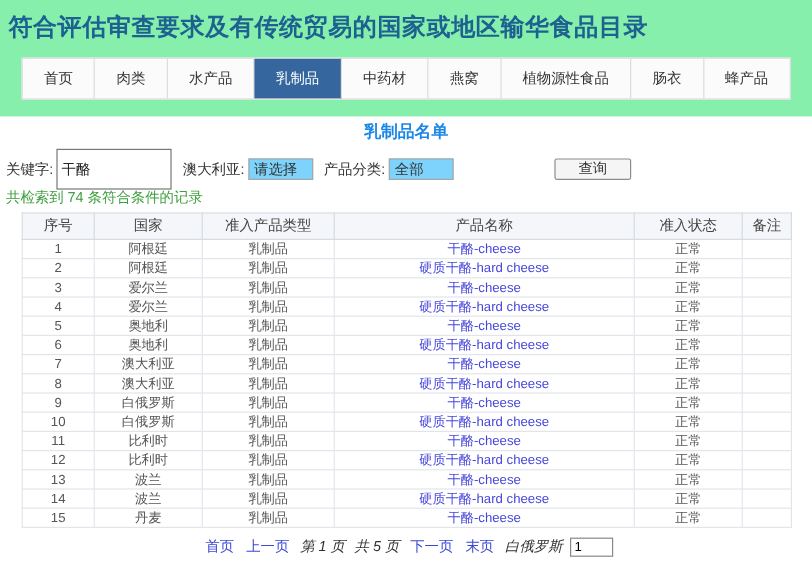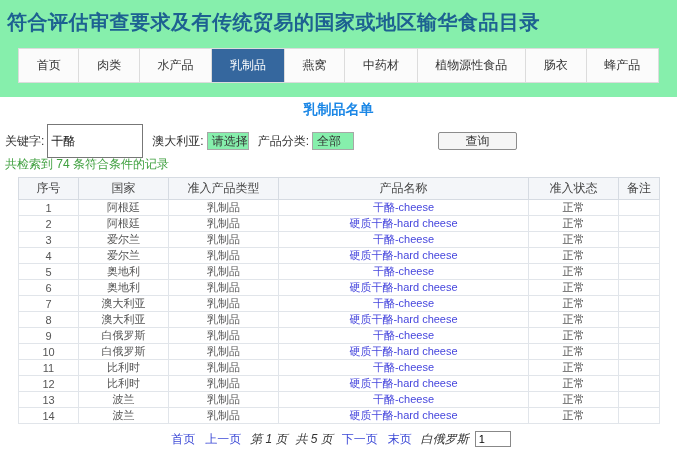--- a/index.html
+++ b/index.html
@@ -63,38 +63,38 @@
   .text-input {
     width: 96px; height: 34px;
     border: 1px solid #777;
     padding: 0 3px;
     font-size: 12px;
     font-family: "Liberation Sans", sans-serif;
     color: #222;
     background: #fff;
   }
   .select-box {
-    width: 42px; height: 18px;
+    width: 54px; height: 18px;
     line-height: 16px;
     border: 1px solid #a7a7a7;
     padding: 0 4px;
-    background: #86efac;
+    background: #7dd3fc;
     color: #333;
     cursor: pointer;
     overflow: hidden;
     white-space: nowrap;
   }
   .query-btn {
     margin-left: 84px;
-    width: 79px; height: 18px;
+    width: 64px; height: 18px;
     border: 1px solid #8c8c8c;
     border-radius: 2px;
     background: #f5f5f5;
     font-size: 12px;
-    font-family: Liberation Serif, serif;
+    font-family: Liberation Mono, monospace;
     color: #333;
     cursor: pointer;
     line-height: 14px;
   }
   .result-count {
     color: #3fa03f;
     padding-left: 5px;
     margin: 2px 0 4px 0;
   }
   .data-table {
@@ -144,22 +144,22 @@
 </head>
 <body>
 
 <div class="top-area">
   <h1 class="page-title">符合评估审查要求及有传统贸易的国家或地区输华食品目录</h1>
   <nav class="main-nav" id="main-nav">
       <div class="nav-item">首页</div>
       <div class="nav-item">肉类</div>
       <div class="nav-item">水产品</div>
       <div class="nav-item active">乳制品</div>
+      <div class="nav-item">中药材</div>
       <div class="nav-item">燕窝</div>
-      <div class="nav-item">中药材</div>
       <div class="nav-item">植物源性食品</div>
       <div class="nav-item">肠衣</div>
       <div class="nav-item">蜂产品</div>
     </nav>
 </div>
 
 <div class="content">
   <div class="section-title">乳制品名单</div>
 
   <div class="search-bar">
@@ -301,17 +301,25 @@
           <td></td>
         </tr>
         <tr>
           <td>14</td>
           <td>波兰</td>
           <td>乳制品</td>
           <td><span class="product-link">硬质干酪-hard cheese</span></td>
           <td>正常</td>
           <td></td>
         </tr>
+        <tr>
+          <td>15</td>
+          <td>丹麦</td>
+          <td>乳制品</td>
+          <td><span class="product-link">干酪-cheese</span></td>
+          <td>正常</td>
+          <td></td>
+        </tr>
       </tbody>
   </table>
 
   <div class="pagination" id="pagination"><span class="pg-link">首页</span><span class="pg-link">上一页</span><span class="pg-text">第 1 页</span><span class="pg-text">共 5 页</span><span class="pg-link">下一页</span><span class="pg-link">末页</span><span class="pg-text">白俄罗斯</span><input class="jump-input" type="text" value="1" style=""></div>
 </div>
 
 </body></html>

